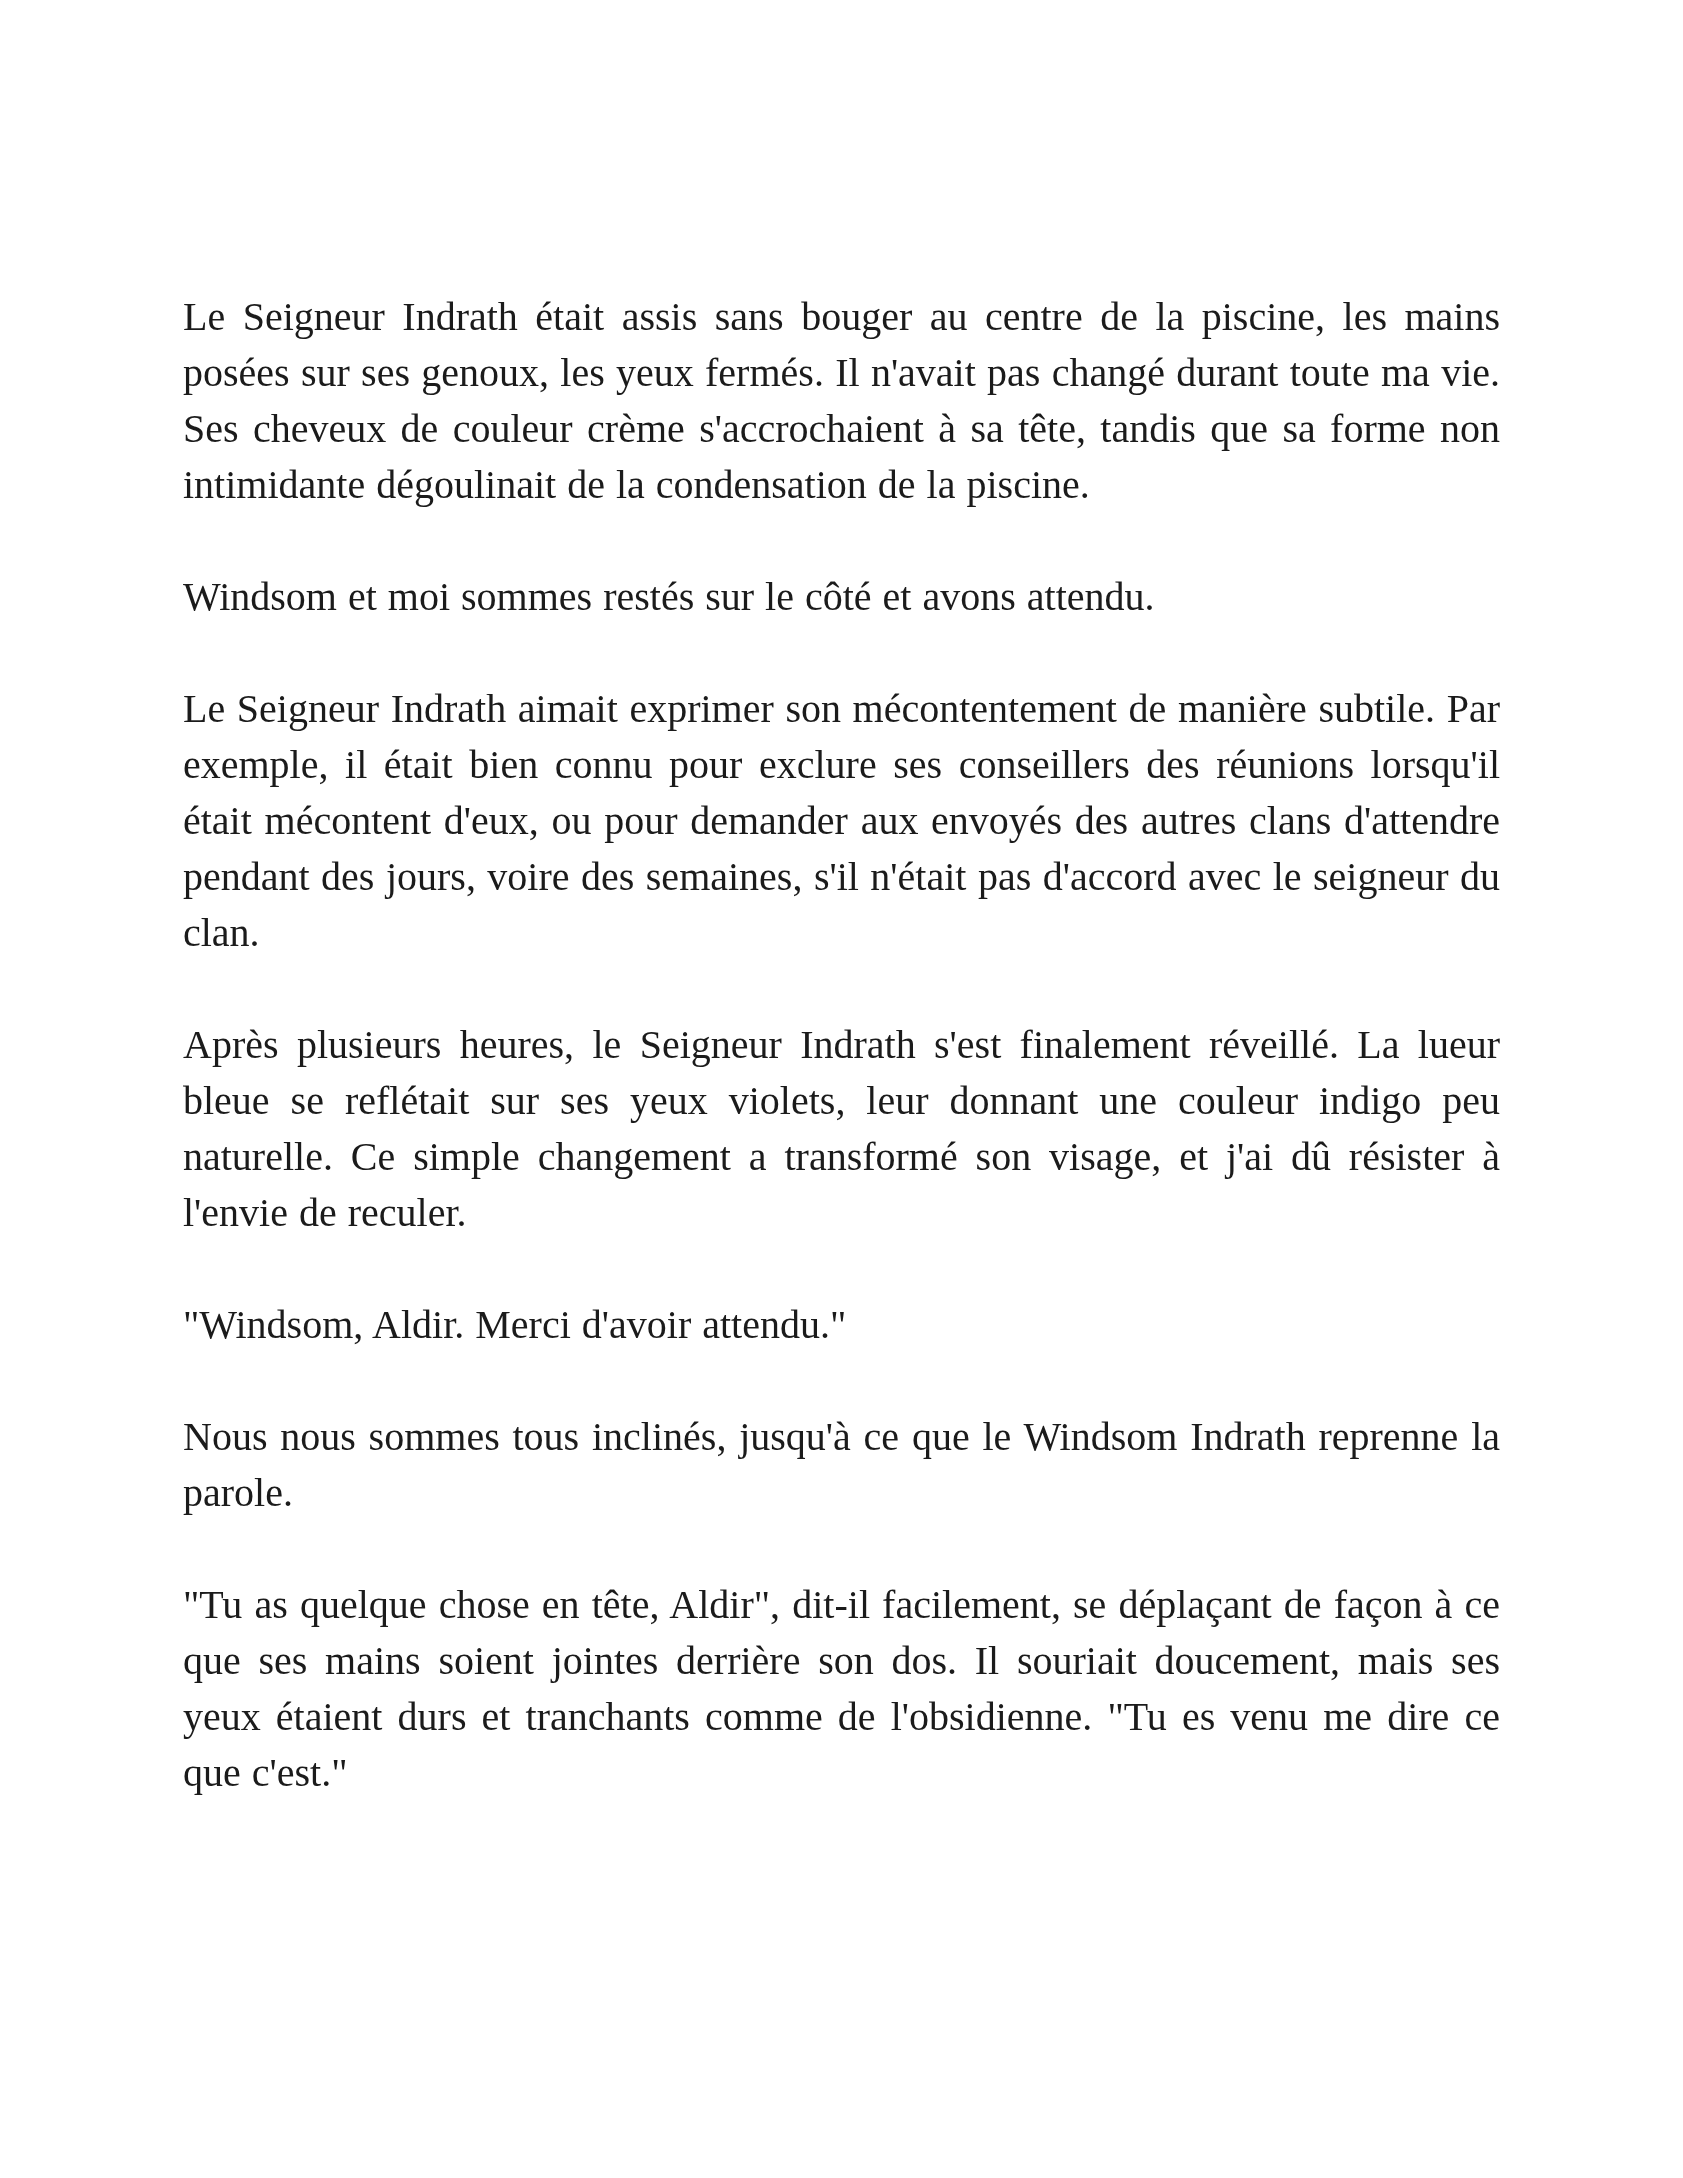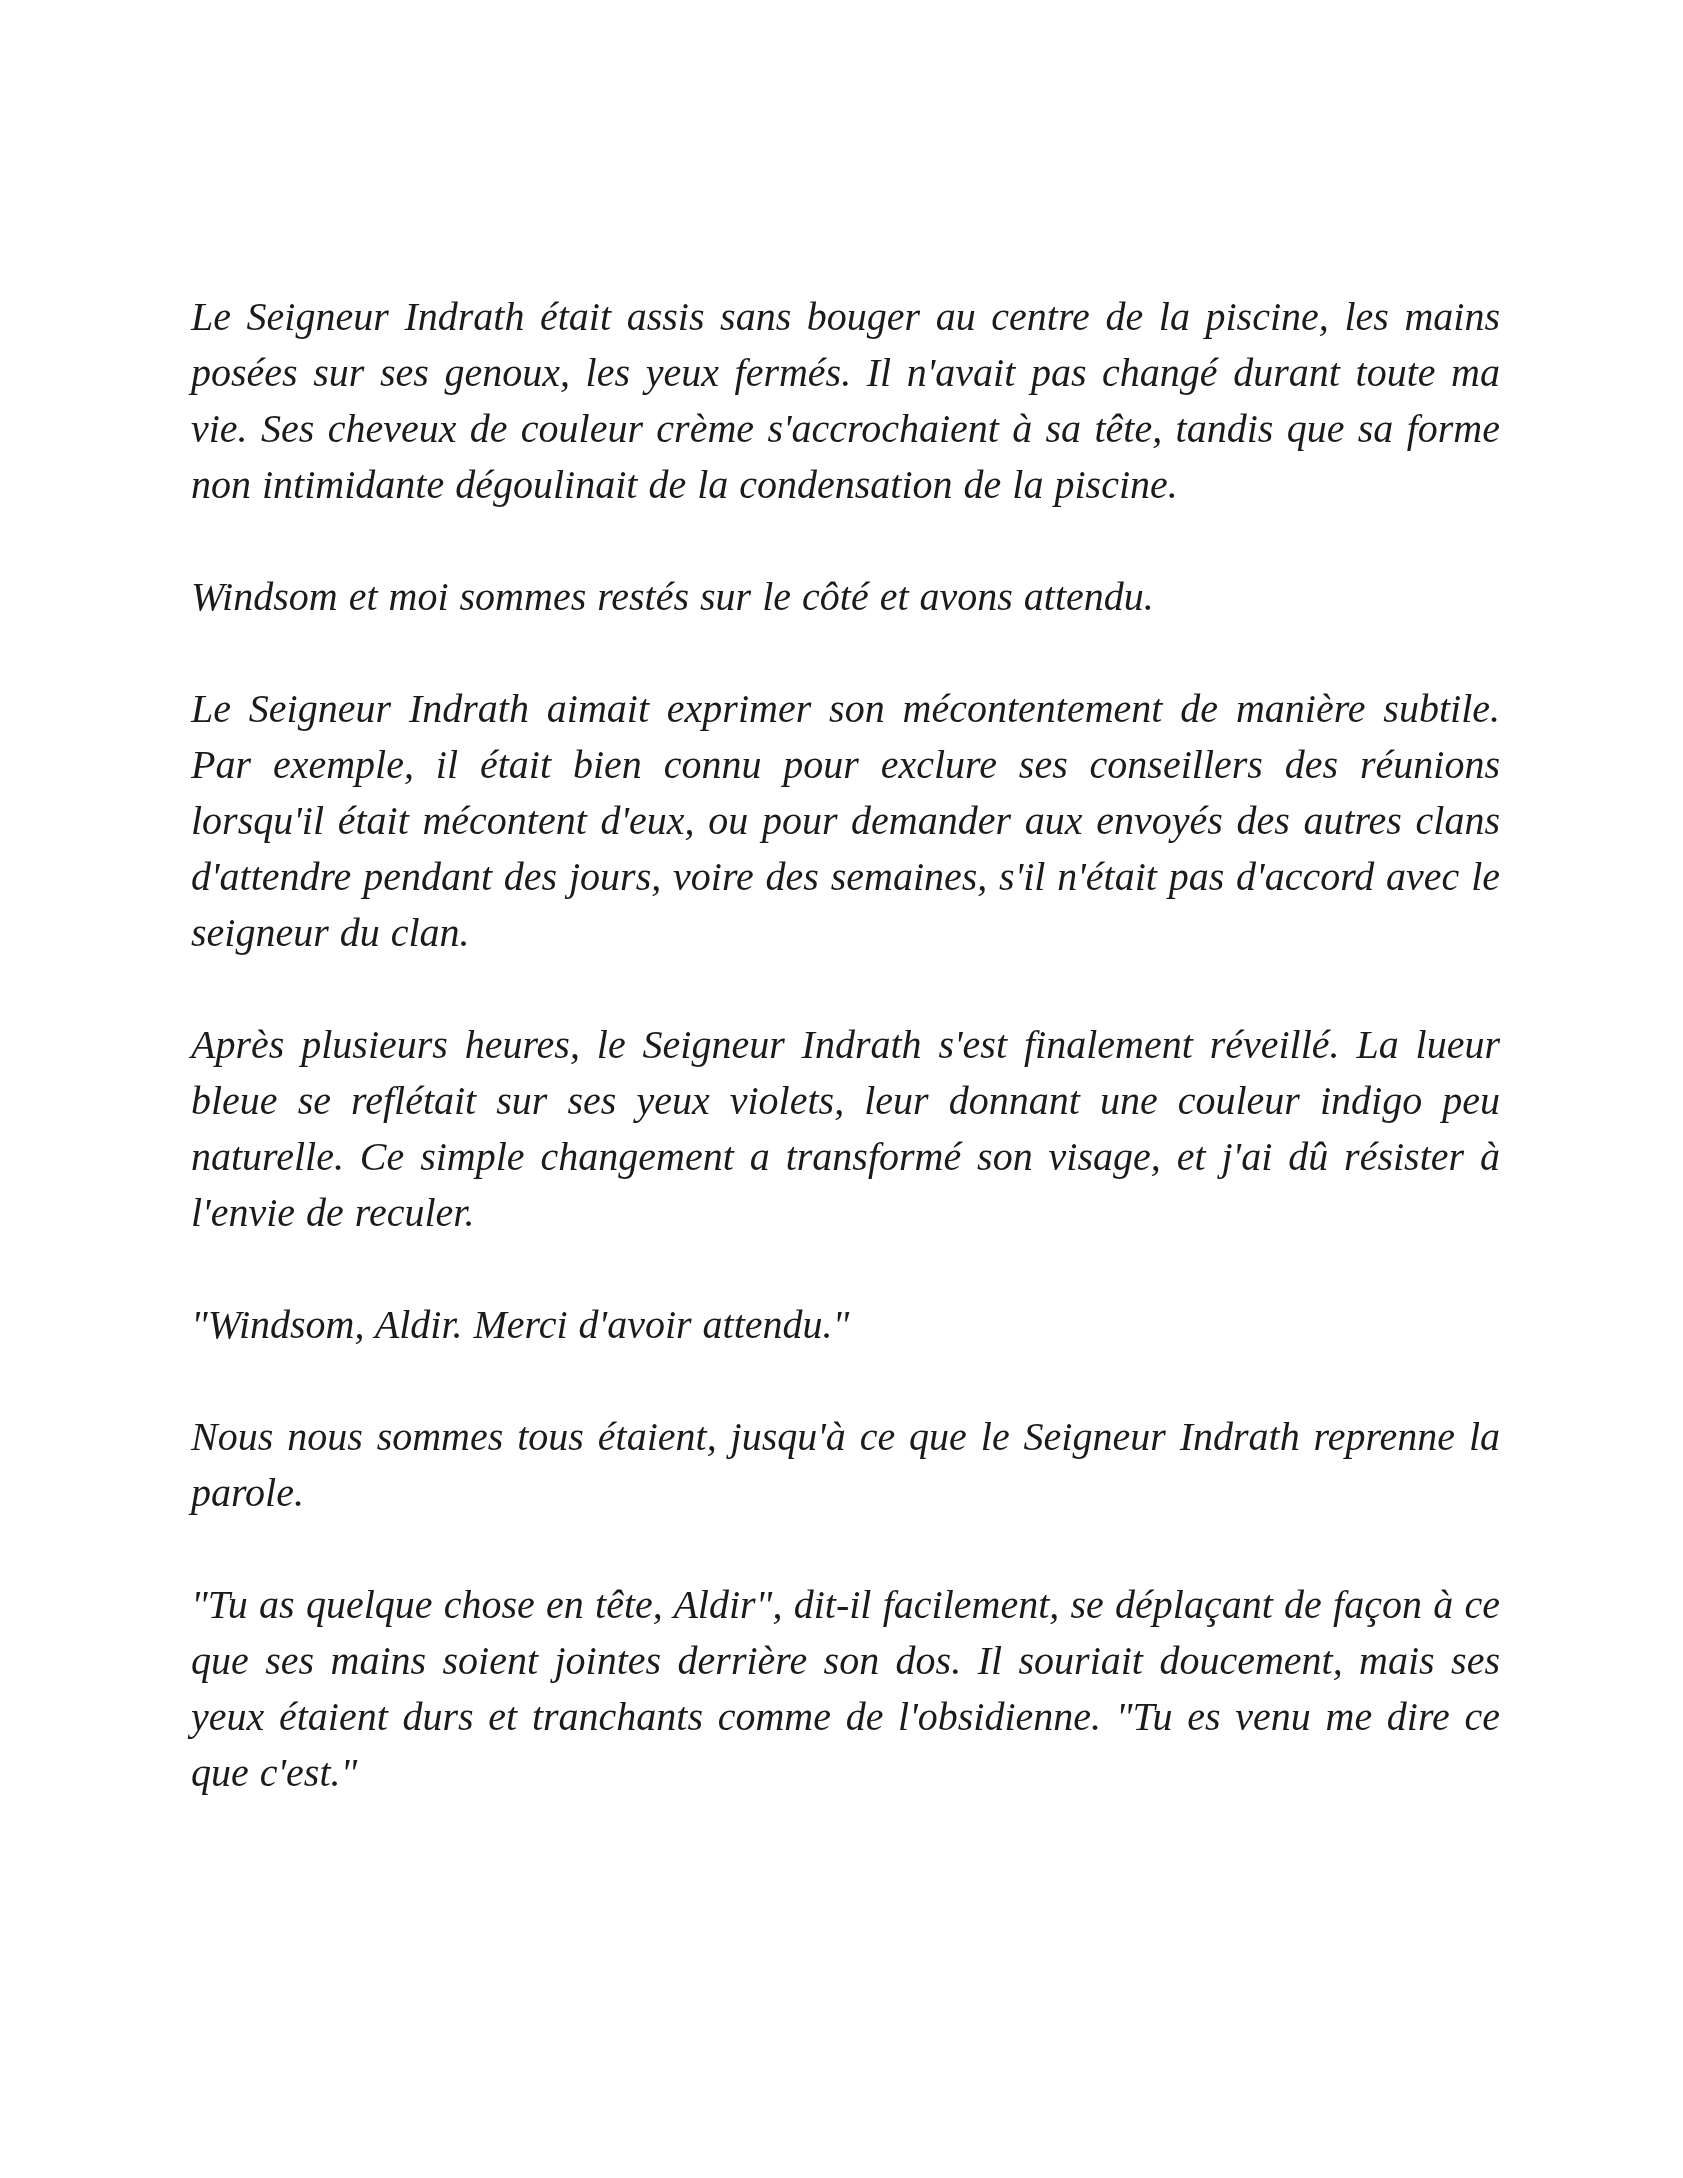--- a/index.html
+++ b/index.html
@@ -14,35 +14,34 @@
     font-family: "Liberation Serif", "DejaVu Serif", serif;
   }
   .page {
     box-sizing: border-box;
     width: 1683px;
     height: 2178px;
     padding: 289px 183px 0 183px;
     background: #ffffff;
   }
   .page p {
-    margin: 0 0 56px 8px;
+    margin: 0 0 56px 0;
     font-size: 40px;
     line-height: 56px;
     color: #1b1b1b;
     text-align: justify;
     text-justify: inter-word;
     word-spacing: 1px;
-    font-style: italic;
   }
 </style>
 </head>
 <body>
 
 <div class="page">
   <p>Le Seigneur Indrath était assis sans bouger au centre de la piscine, les mains posées sur ses genoux, les yeux fermés. Il n'avait pas changé durant toute ma vie. Ses cheveux de couleur crème s'accrochaient à sa tête, tandis que sa forme non intimidante dégoulinait de la condensation de la piscine.</p>
   <p>Windsom et moi sommes restés sur le côté et avons attendu.</p>
   <p>Le Seigneur Indrath aimait exprimer son mécontentement de manière subtile. Par exemple, il était bien connu pour exclure ses conseillers des réunions lorsqu'il était mécontent d'eux, ou pour demander aux envoyés des autres clans d'attendre pendant des jours, voire des semaines, s'il n'était pas d'accord avec le seigneur du clan.</p>
   <p>Après plusieurs heures, le Seigneur Indrath s'est finalement réveillé. La lueur bleue se reflétait sur ses yeux violets, leur donnant une couleur indigo peu naturelle. Ce simple changement a transformé son visage, et j'ai dû résister à l'envie de reculer.</p>
   <p>"Windsom, Aldir. Merci d'avoir attendu."</p>
-  <p>Nous nous sommes tous étaient, jusqu'à ce que le Seigneur Indrath reprenne la parole.</p>
+  <p>Nous nous sommes tous inclinés, jusqu'à ce que le Windsom Indrath reprenne la parole.</p>
   <p>"Tu as quelque chose en tête, Aldir", dit-il facilement, se déplaçant de façon à ce que ses mains soient jointes derrière son dos. Il souriait doucement, mais ses yeux étaient durs et tranchants comme de l'obsidienne. "Tu es venu me dire ce que c'est."</p>
 </div>
 
 
 </body></html>

